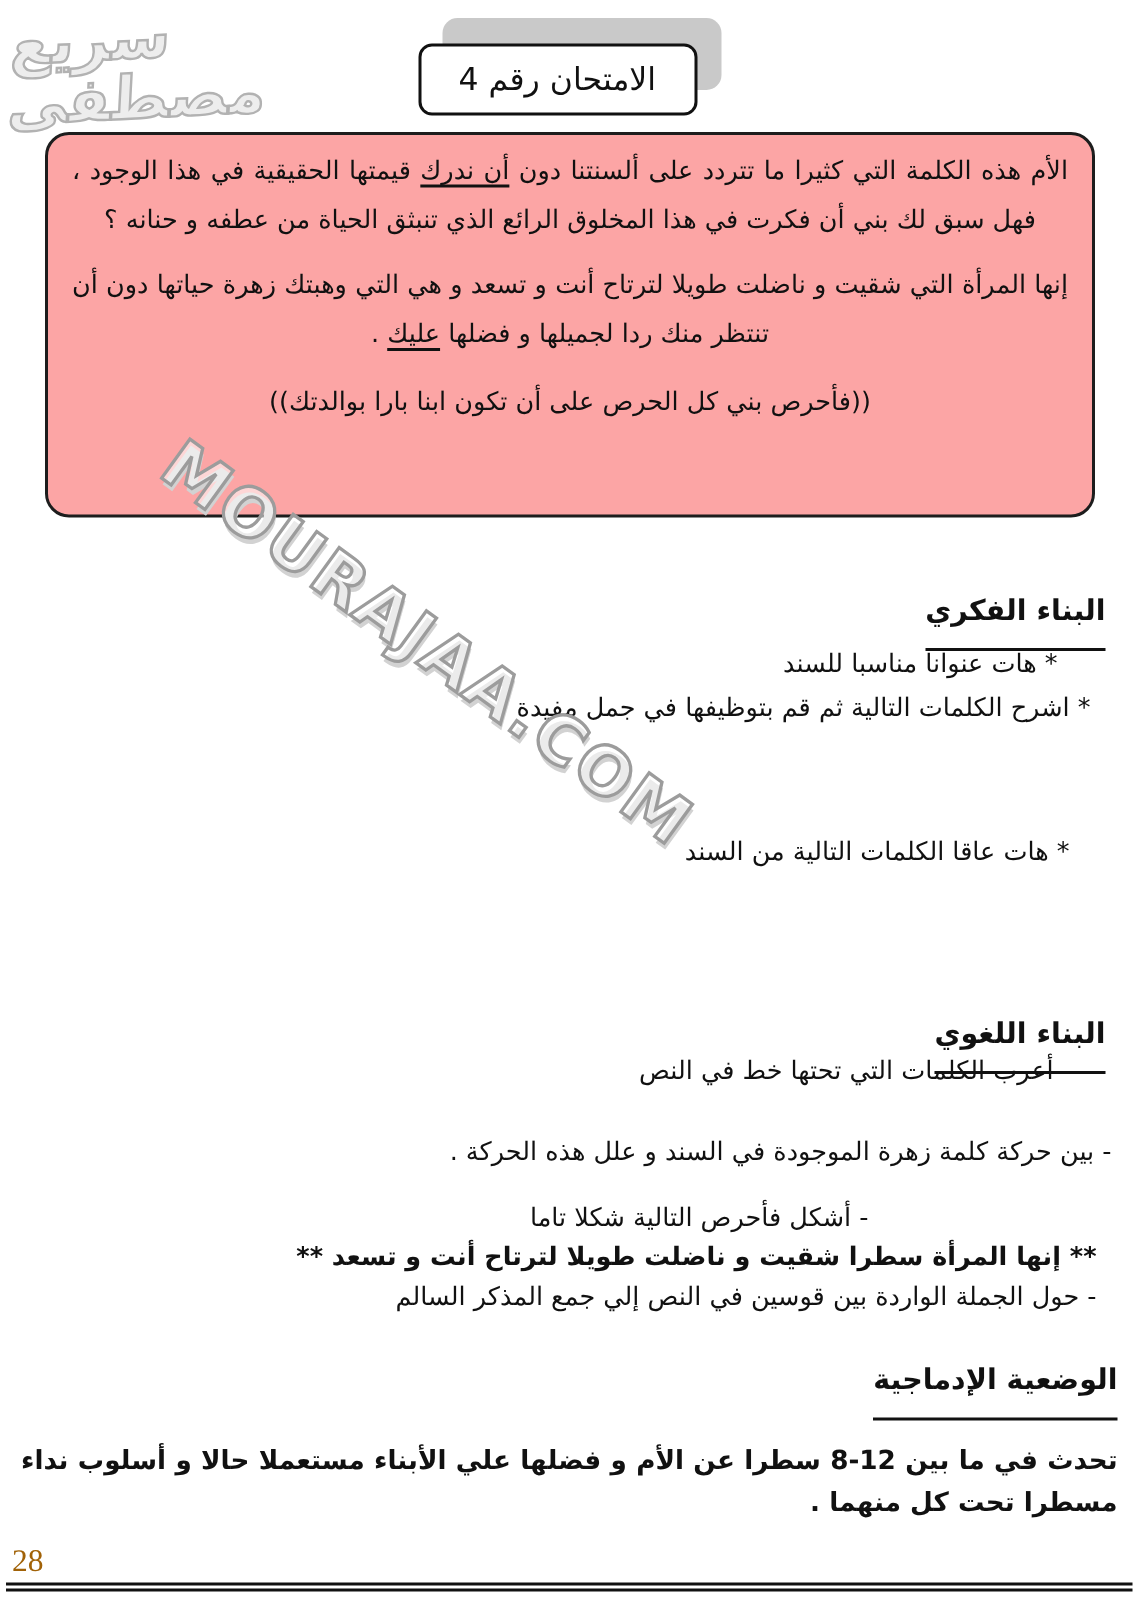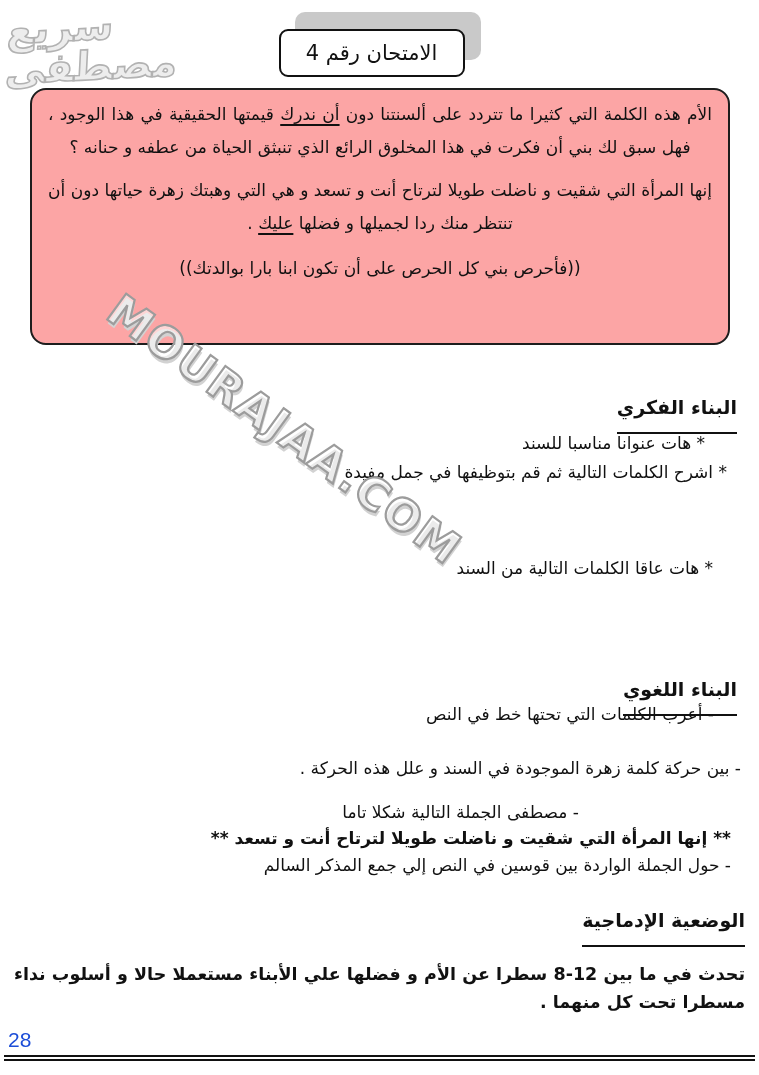--- a/index.html
+++ b/index.html
@@ -61,21 +61,21 @@
   .ws { word-spacing:7px; }
   .boldline { font-weight:bold; }
 
   .final-para {
     position:absolute; top:960px; right:14px; left:14px;
     direction:rtl; text-align:justify; font-size:17.5px; line-height:28px;font-weight:bold;
   }
 
   .pageno {
     position:absolute; left:8px; top:1028px;
-    font-family:Liberation Sans, sans-serif; font-size:21px; color:#1d4ed8; direction:ltr;
+    font-family:Liberation Serif, serif; font-size:21px; color:#a16207; direction:ltr;
   }
   .bottom-rule {
     position:absolute; left:4px; right:4px; top:1055px; height:6px;
     border-top:2px solid #111; border-bottom:2px solid #111;
   }
 </style>
 </head>
 <body>
 
 <div class="page">
@@ -96,22 +96,22 @@
   <div class="watermark">MOURAJAA.COM</div>
 
   <div class="abs heading" style="top:396px; right:22px;">البناء الفكري</div>
   <div class="abs" style="top:433px; right:54px;">* هات عنوانا مناسبا للسند</div>
   <div class="abs" style="top:462px; right:32px;">* اشرح الكلمات التالية ثم قم بتوظيفها في جمل مفيدة</div>
   <div class="abs" style="top:558px; right:46px;">* هات عاقا الكلمات التالية من السند</div>
 
   <div class="abs heading" style="top:651px; right:22px;margin-top:27px;">البناء اللغوي</div>
   <div class="abs" style="top:704px; right:45px;">- أعرب الكلمات التي تحتها خط في النص</div>
   <div class="abs" style="top:758px; right:18px;">- بين حركة كلمة زهرة الموجودة في السند و علل هذه الحركة .</div>
-  <div class="abs" style="top:802px; right:180px;">- مصطفى الجملة التالية شكلا تاما</div>
-  <div class="abs boldline" style="top:828px; right:28px;">** إنها المرأة التي شقيت و ناضلت طويلا لترتاح أنت و تسعد **</div>
+  <div class="abs" style="top:802px; right:180px;">- أشكل فأحرص التالية شكلا تاما</div>
+  <div class="abs boldline" style="top:828px; right:28px;">** إنها المرأة سطرا شقيت و ناضلت طويلا لترتاح أنت و تسعد **</div>
   <div class="abs" style="top:855px; right:28px;">- حول الجملة الواردة بين قوسين في النص إلي جمع المذكر السالم</div>
 
   <div class="abs heading" style="top:909px; right:14px;">الوضعية الإدماجية</div>
   <div class="final-para">تحدث في ما بين 12-8 سطرا عن الأم و فضلها علي الأبناء  مستعملا حالا و أسلوب نداء مسطرا تحت كل منهما .</div>
 
   <div class="pageno">28</div>
   <div class="bottom-rule"></div>
 
 </div>
 

